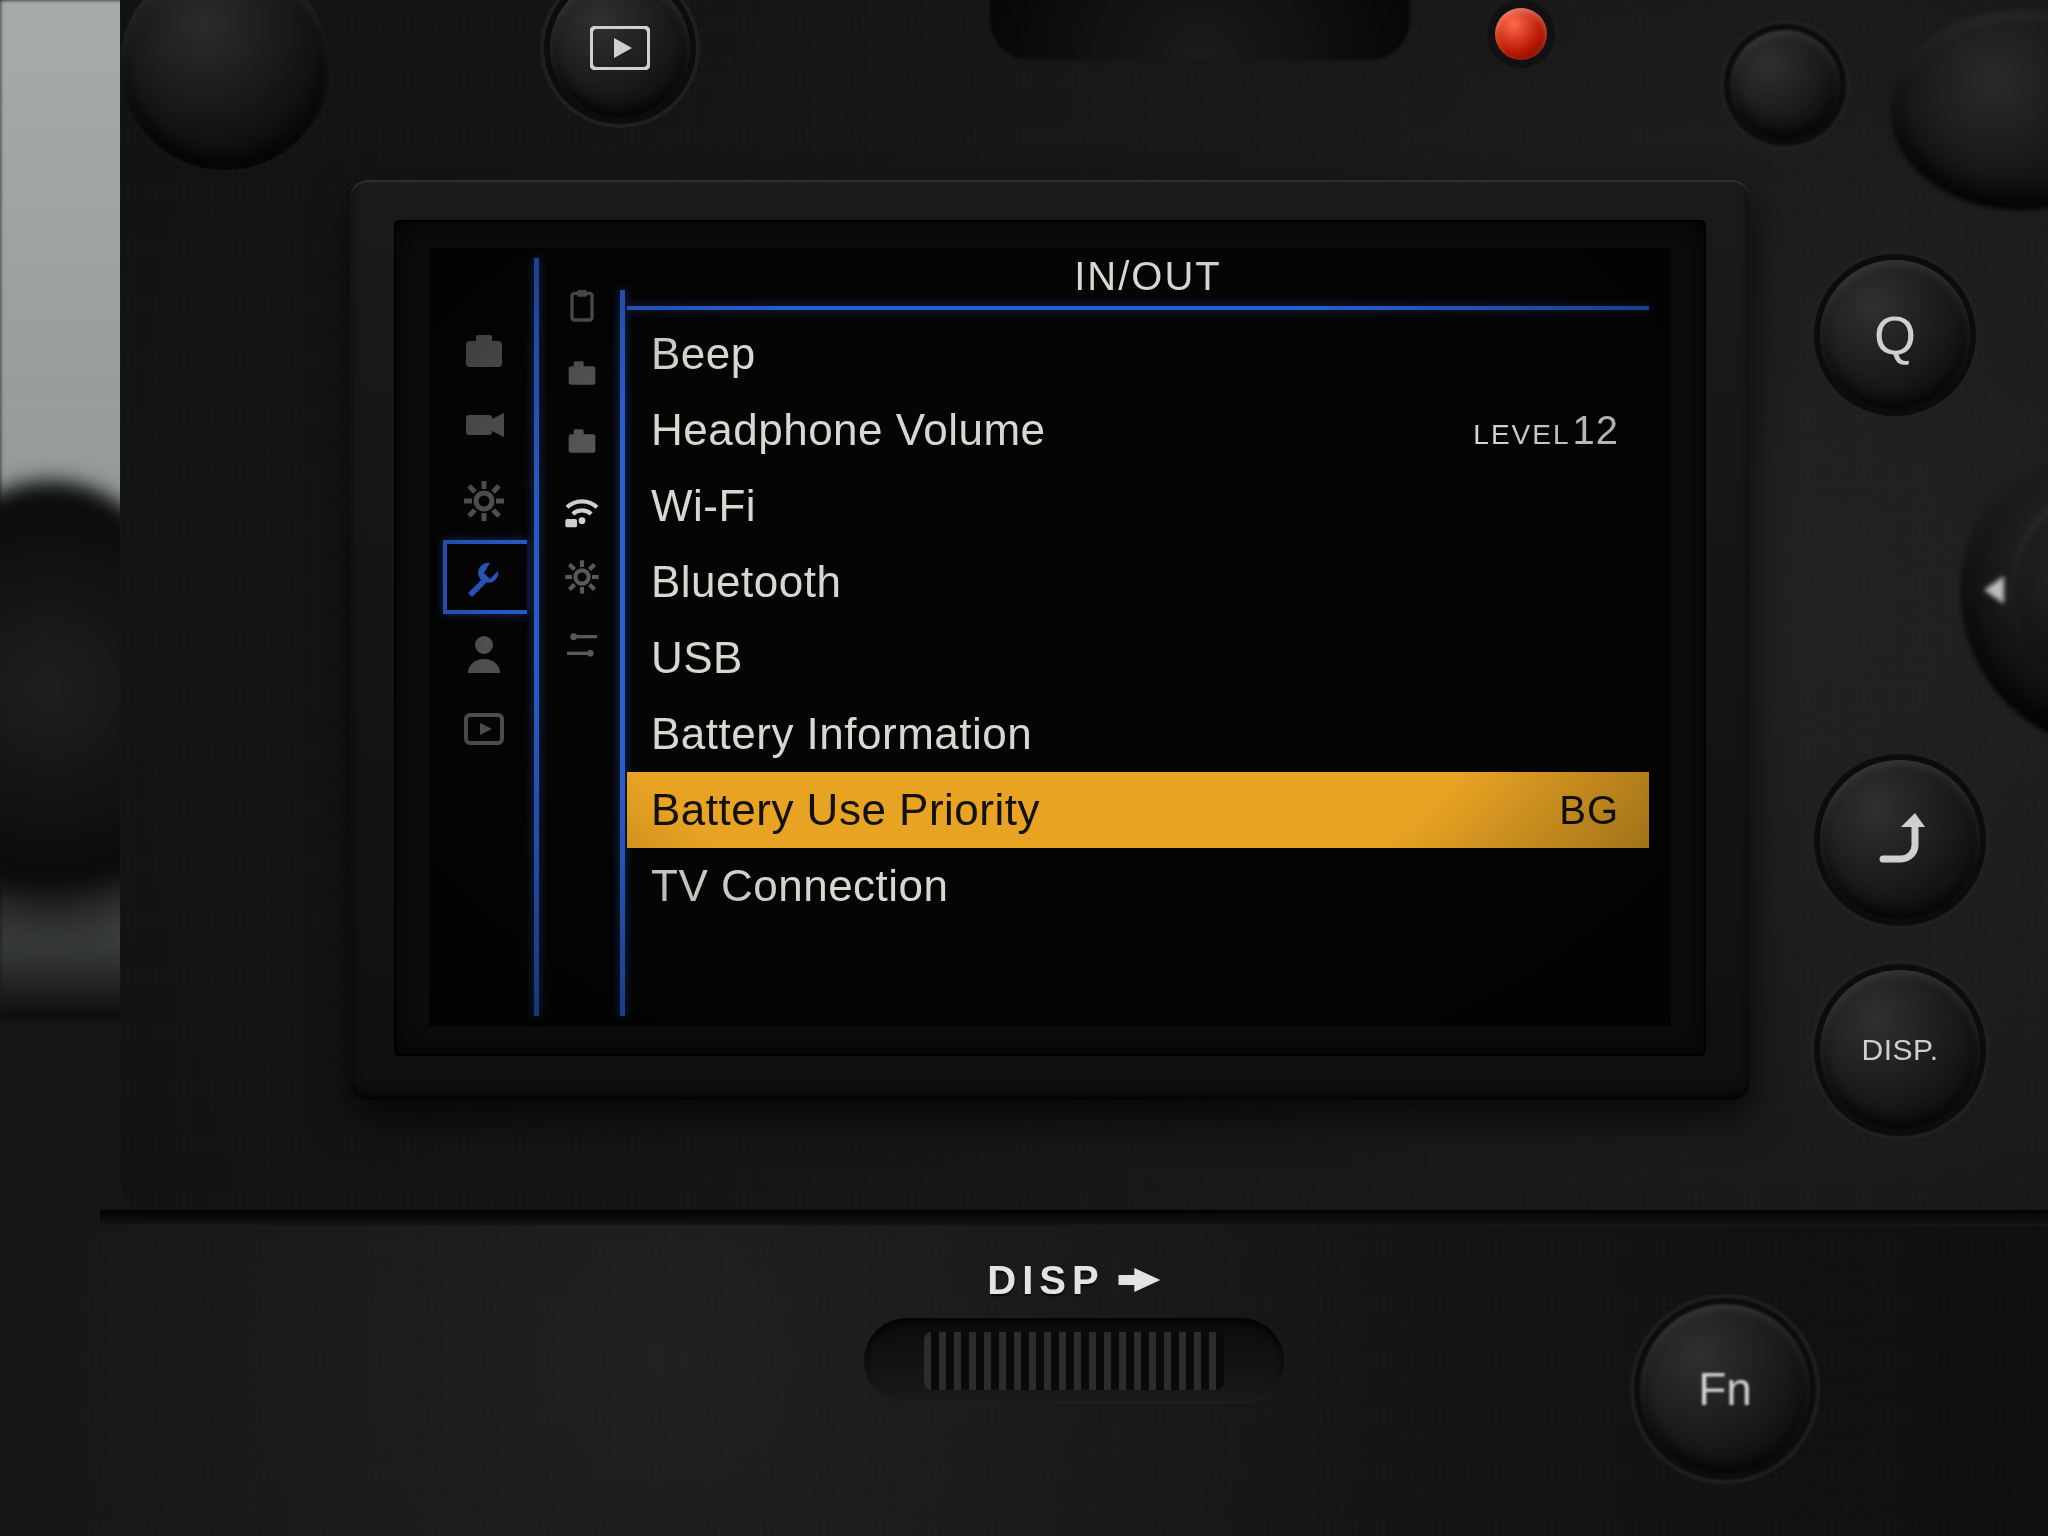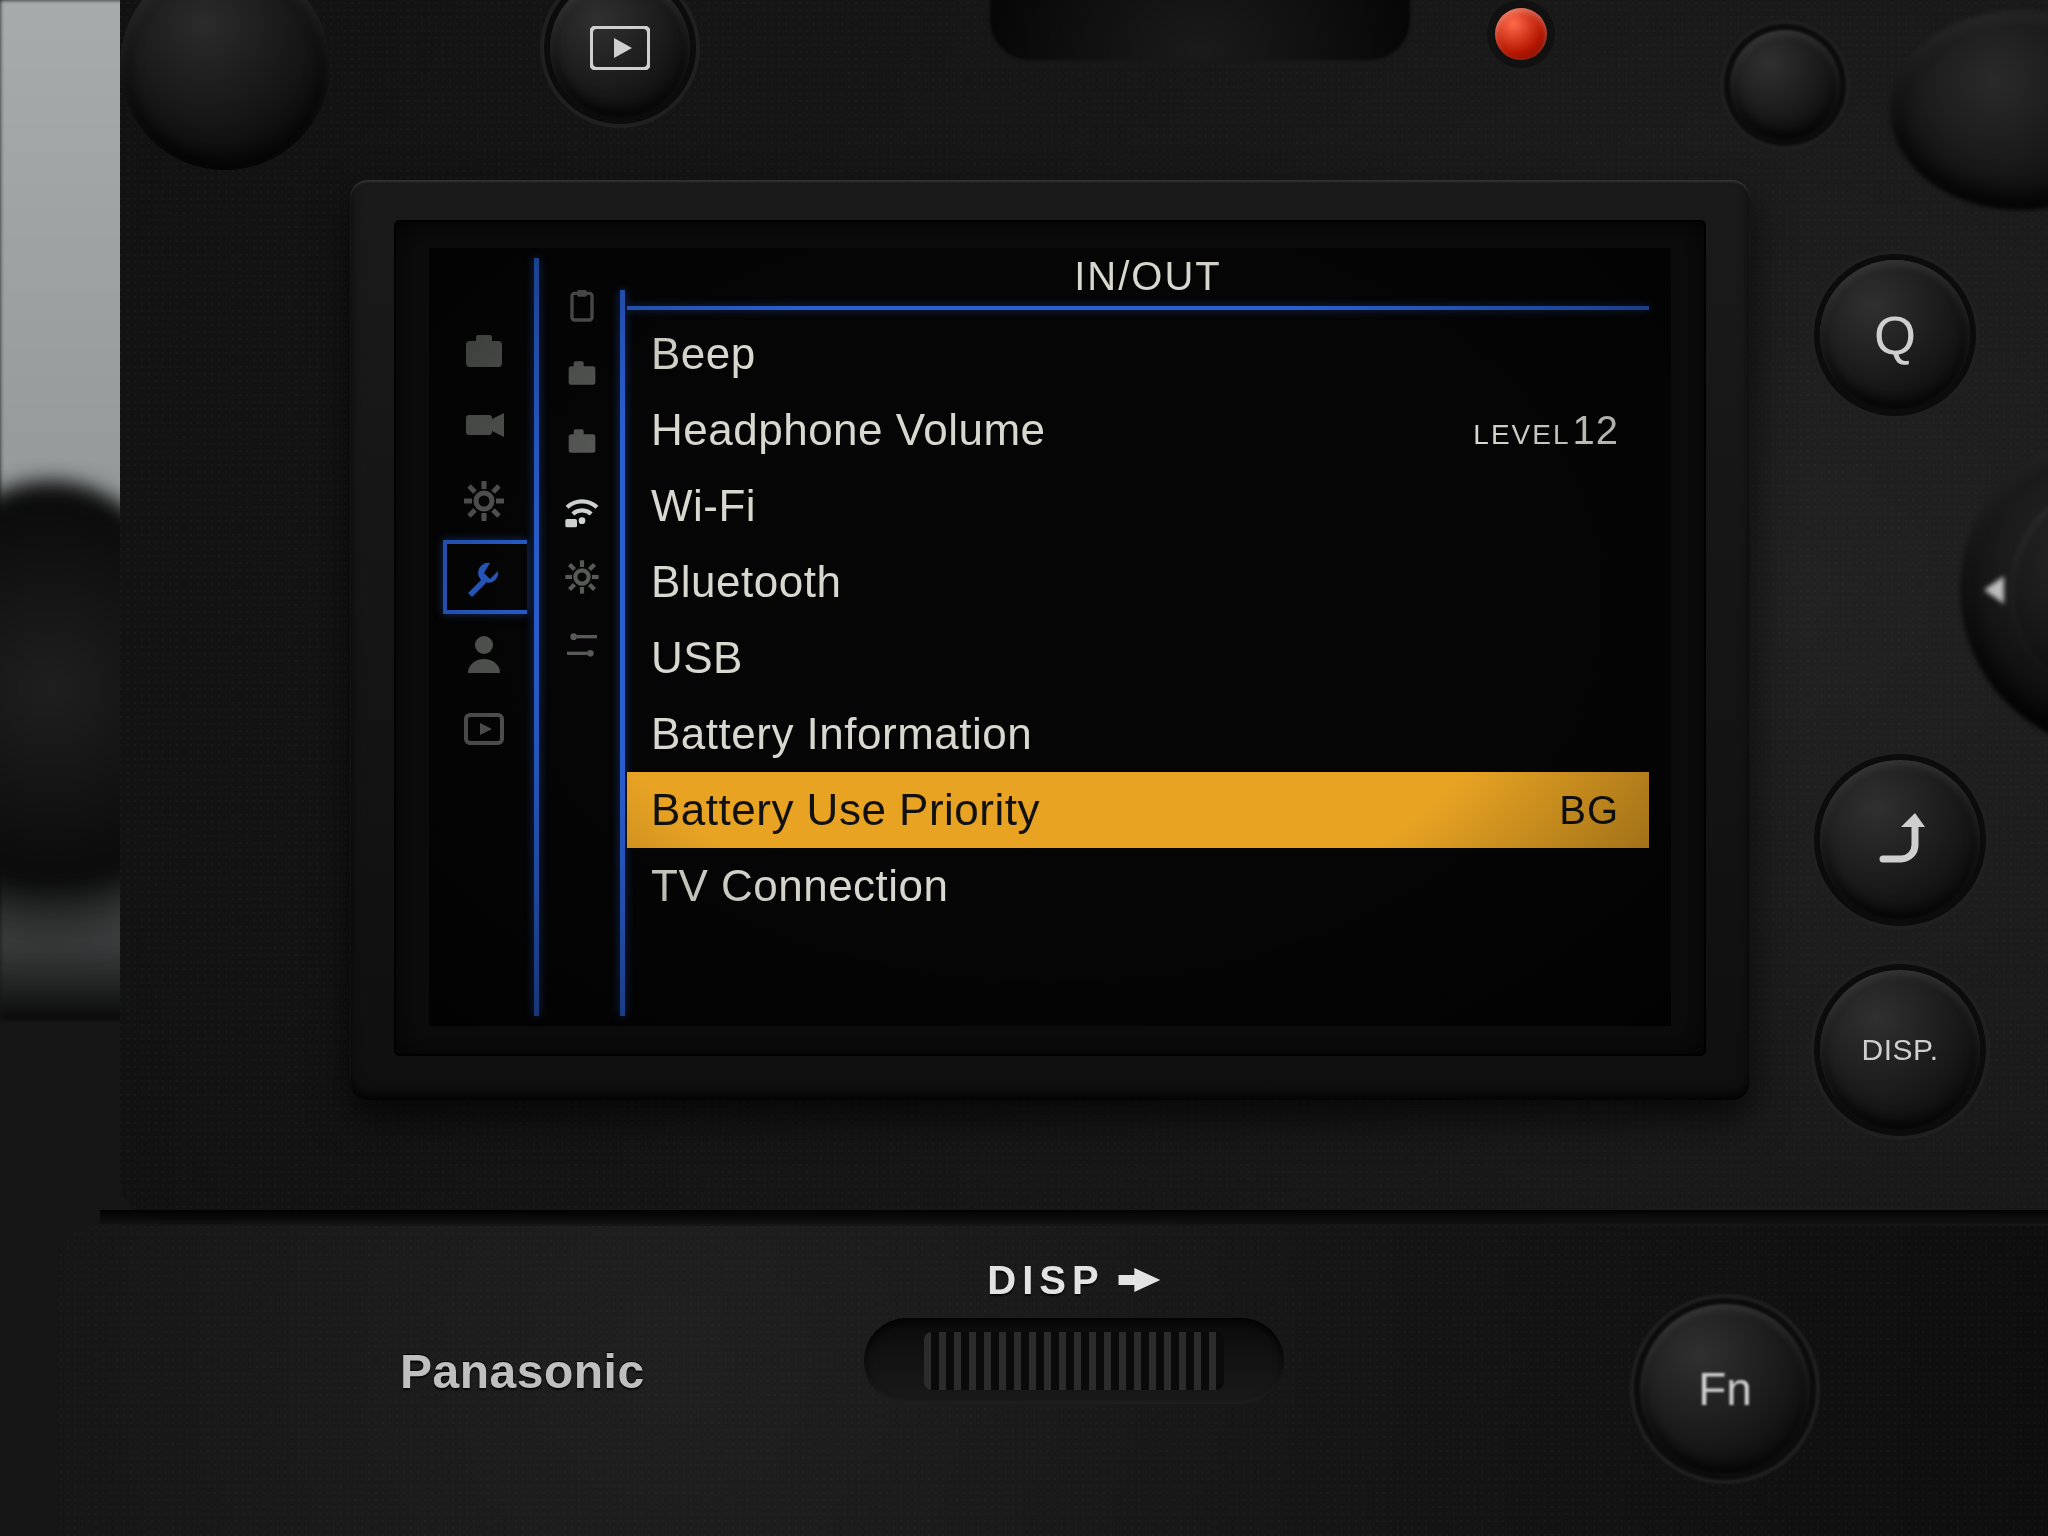--- a/index.html
+++ b/index.html
@@ -458,21 +458,20 @@
   </div>
   <div class="round-btn disp-btn">
     <span class="glyph">DISP.</span>
   </div>
 </div>
 
 <div class="body-split"></div>
 
 <div class="grip">
   <div class="leatherette"></div>
-  <div class="brand">Panasonic</div>
   <div class="lock-label">
     <span>DISP</span>
     <span>
       <svg viewBox="0 0 42 28">
           <polygon points="0,14 26,2 26,9 42,9 42,19 26,19 26,26" fill="#e3e3e3" transform="scale(-1,1) translate(-42,0)"></polygon>
         </svg>
     </span>
   </div>
   <div class="lock-switch">
     <div class="knurl"></div>

